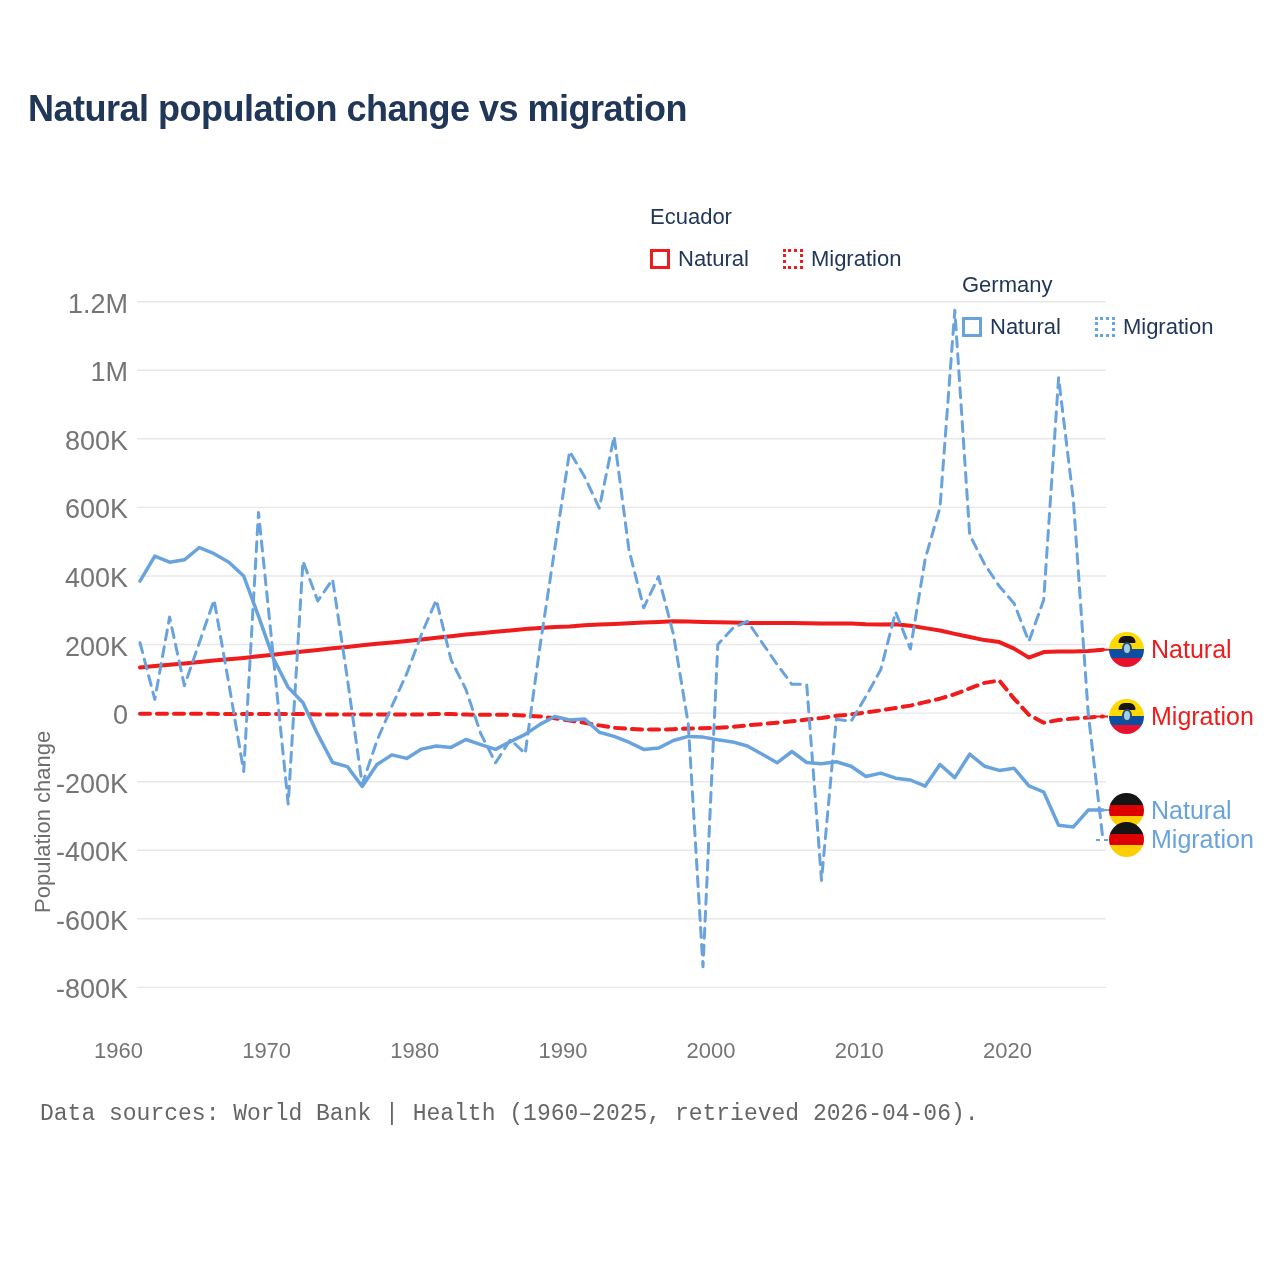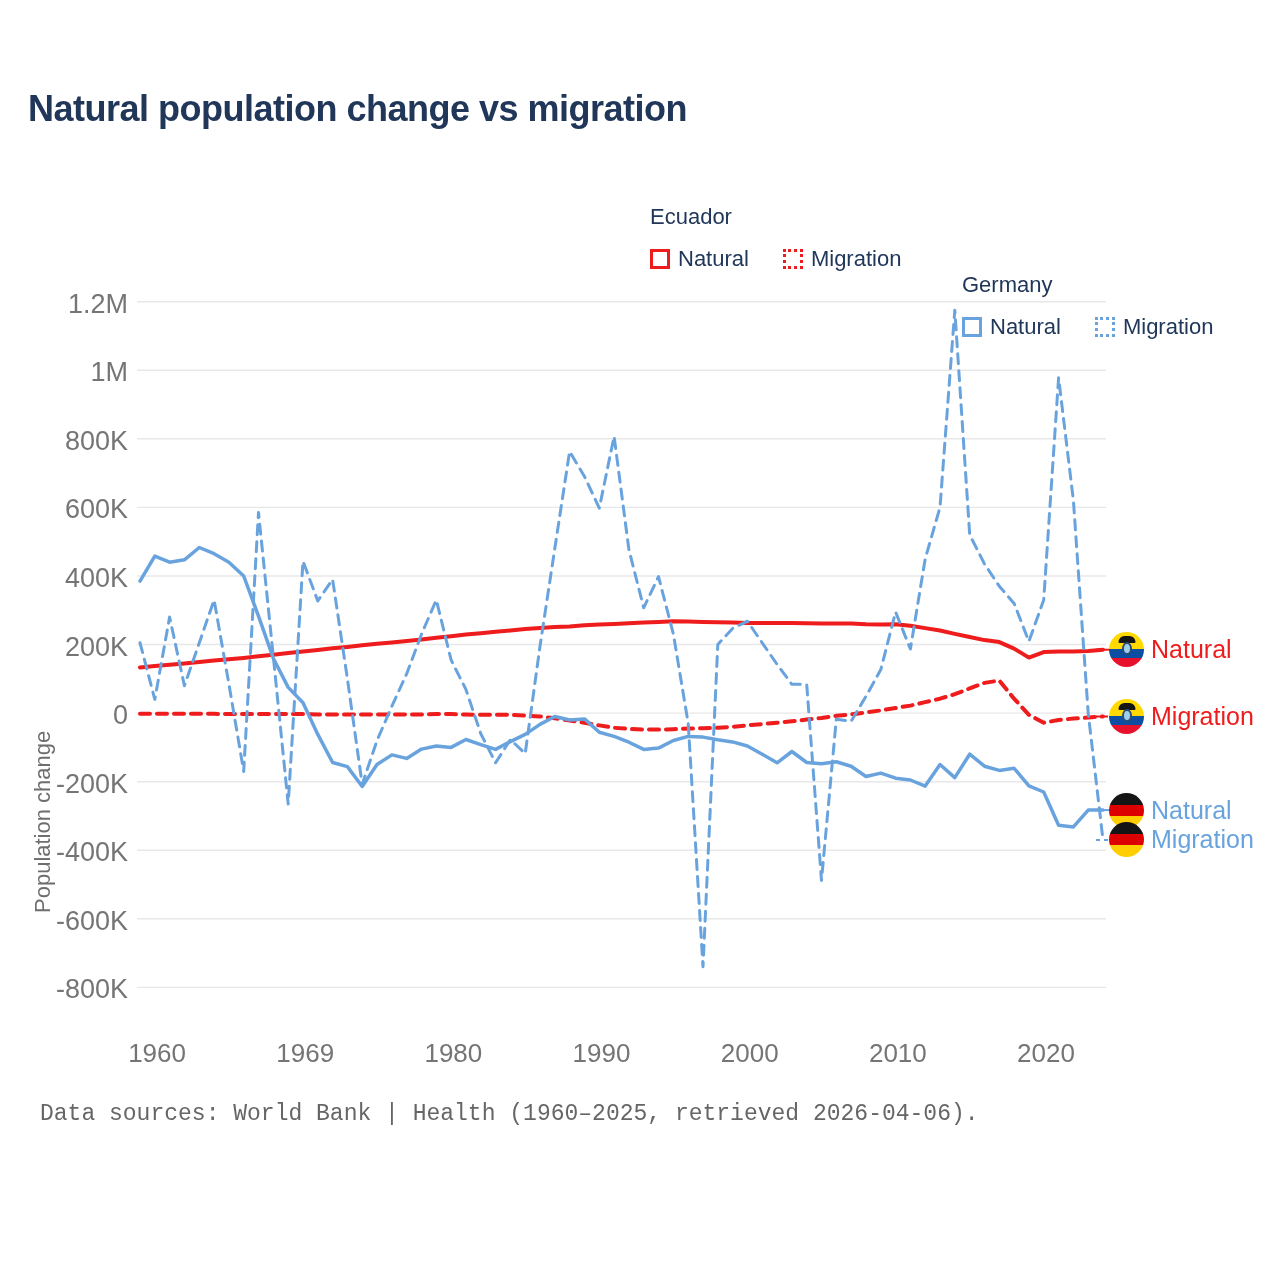--- a/index.html
+++ b/index.html
@@ -15,21 +15,21 @@
   .sw.solid-red{border:3px solid #ee1c1c;}
   .sw.dotted-red{border:3px dotted #ee1c1c;}
   .sw.solid-blue{border:3px solid #69a3de;}
   .sw.dotted-blue{border:3px dotted #69a3de;}
   .legend-label{font-size:22px;color:#21375a;margin-right:26px;}
   .legend-label.last{margin-right:0;}
   
   .y-axis-title{position:absolute;left:30px;top:538px;height:212px;font-size:22px;color:#6e6e6e;
     writing-mode:vertical-rl;transform:rotate(180deg);text-align:center;}
   .ytick{position:absolute;width:100px;left:28px;text-align:right;font-size:27px;color:#757575;}
-  .xtick{position:absolute;width:92px;text-align:right;font-size:26px;color:#757575;top:1038px;}
+  .xtick{position:absolute;width:92px;text-align:left;font-size:22px;color:#757575;top:1038px;}
   
   #chart-svg{position:absolute;left:0;top:0;z-index:1;}
   .txt{position:relative;z-index:2;}
   
   .anno{position:absolute;left:1109px;display:flex;align-items:center;gap:7px;z-index:3;}
   .anno-label{font-size:25px;font-weight:500;}
   .flag{width:35px;height:35px;border-radius:50%;position:relative;overflow:hidden;flex:0 0 35px;}
   .flag.ecuador{background:linear-gradient(#ffd900 0 50%,#0b4ea2 50% 75%,#e8112d 75% 100%);}
   .flag.ecuador .crest-bird{position:absolute;left:50%;top:4px;transform:translateX(-50%);
     width:17px;height:7px;background:#151515;border-radius:6px 6px 1px 1px;}
@@ -98,21 +98,21 @@
       <div class="ytick" style="top: 562.957px;">400K</div>
       <div class="ytick" style="top: 631.529px;">200K</div>
       <div class="ytick" style="top: 700.1px;">0</div>
       <div class="ytick" style="top: 768.671px;">-200K</div>
       <div class="ytick" style="top: 837.243px;">-400K</div>
       <div class="ytick" style="top: 905.814px;">-600K</div>
       <div class="ytick" style="top: 974.386px;">-800K</div>
     </div>
   <div id="xticks">
       <div class="xtick" style="left: 94px;">1960</div>
-      <div class="xtick" style="left: 242.154px;">1969</div>
+      <div class="xtick" style="left: 242.154px;">1970</div>
       <div class="xtick" style="left: 390.308px;">1980</div>
       <div class="xtick" style="left: 538.462px;">1990</div>
       <div class="xtick" style="left: 686.615px;">2000</div>
       <div class="xtick" style="left: 834.769px;">2010</div>
       <div class="xtick" style="left: 982.923px;">2020</div>
     </div>
 
   <div class="anno" style="top: 632.171px;">
     <span class="flag ecuador">
         <span class="crest-bird"></span>

